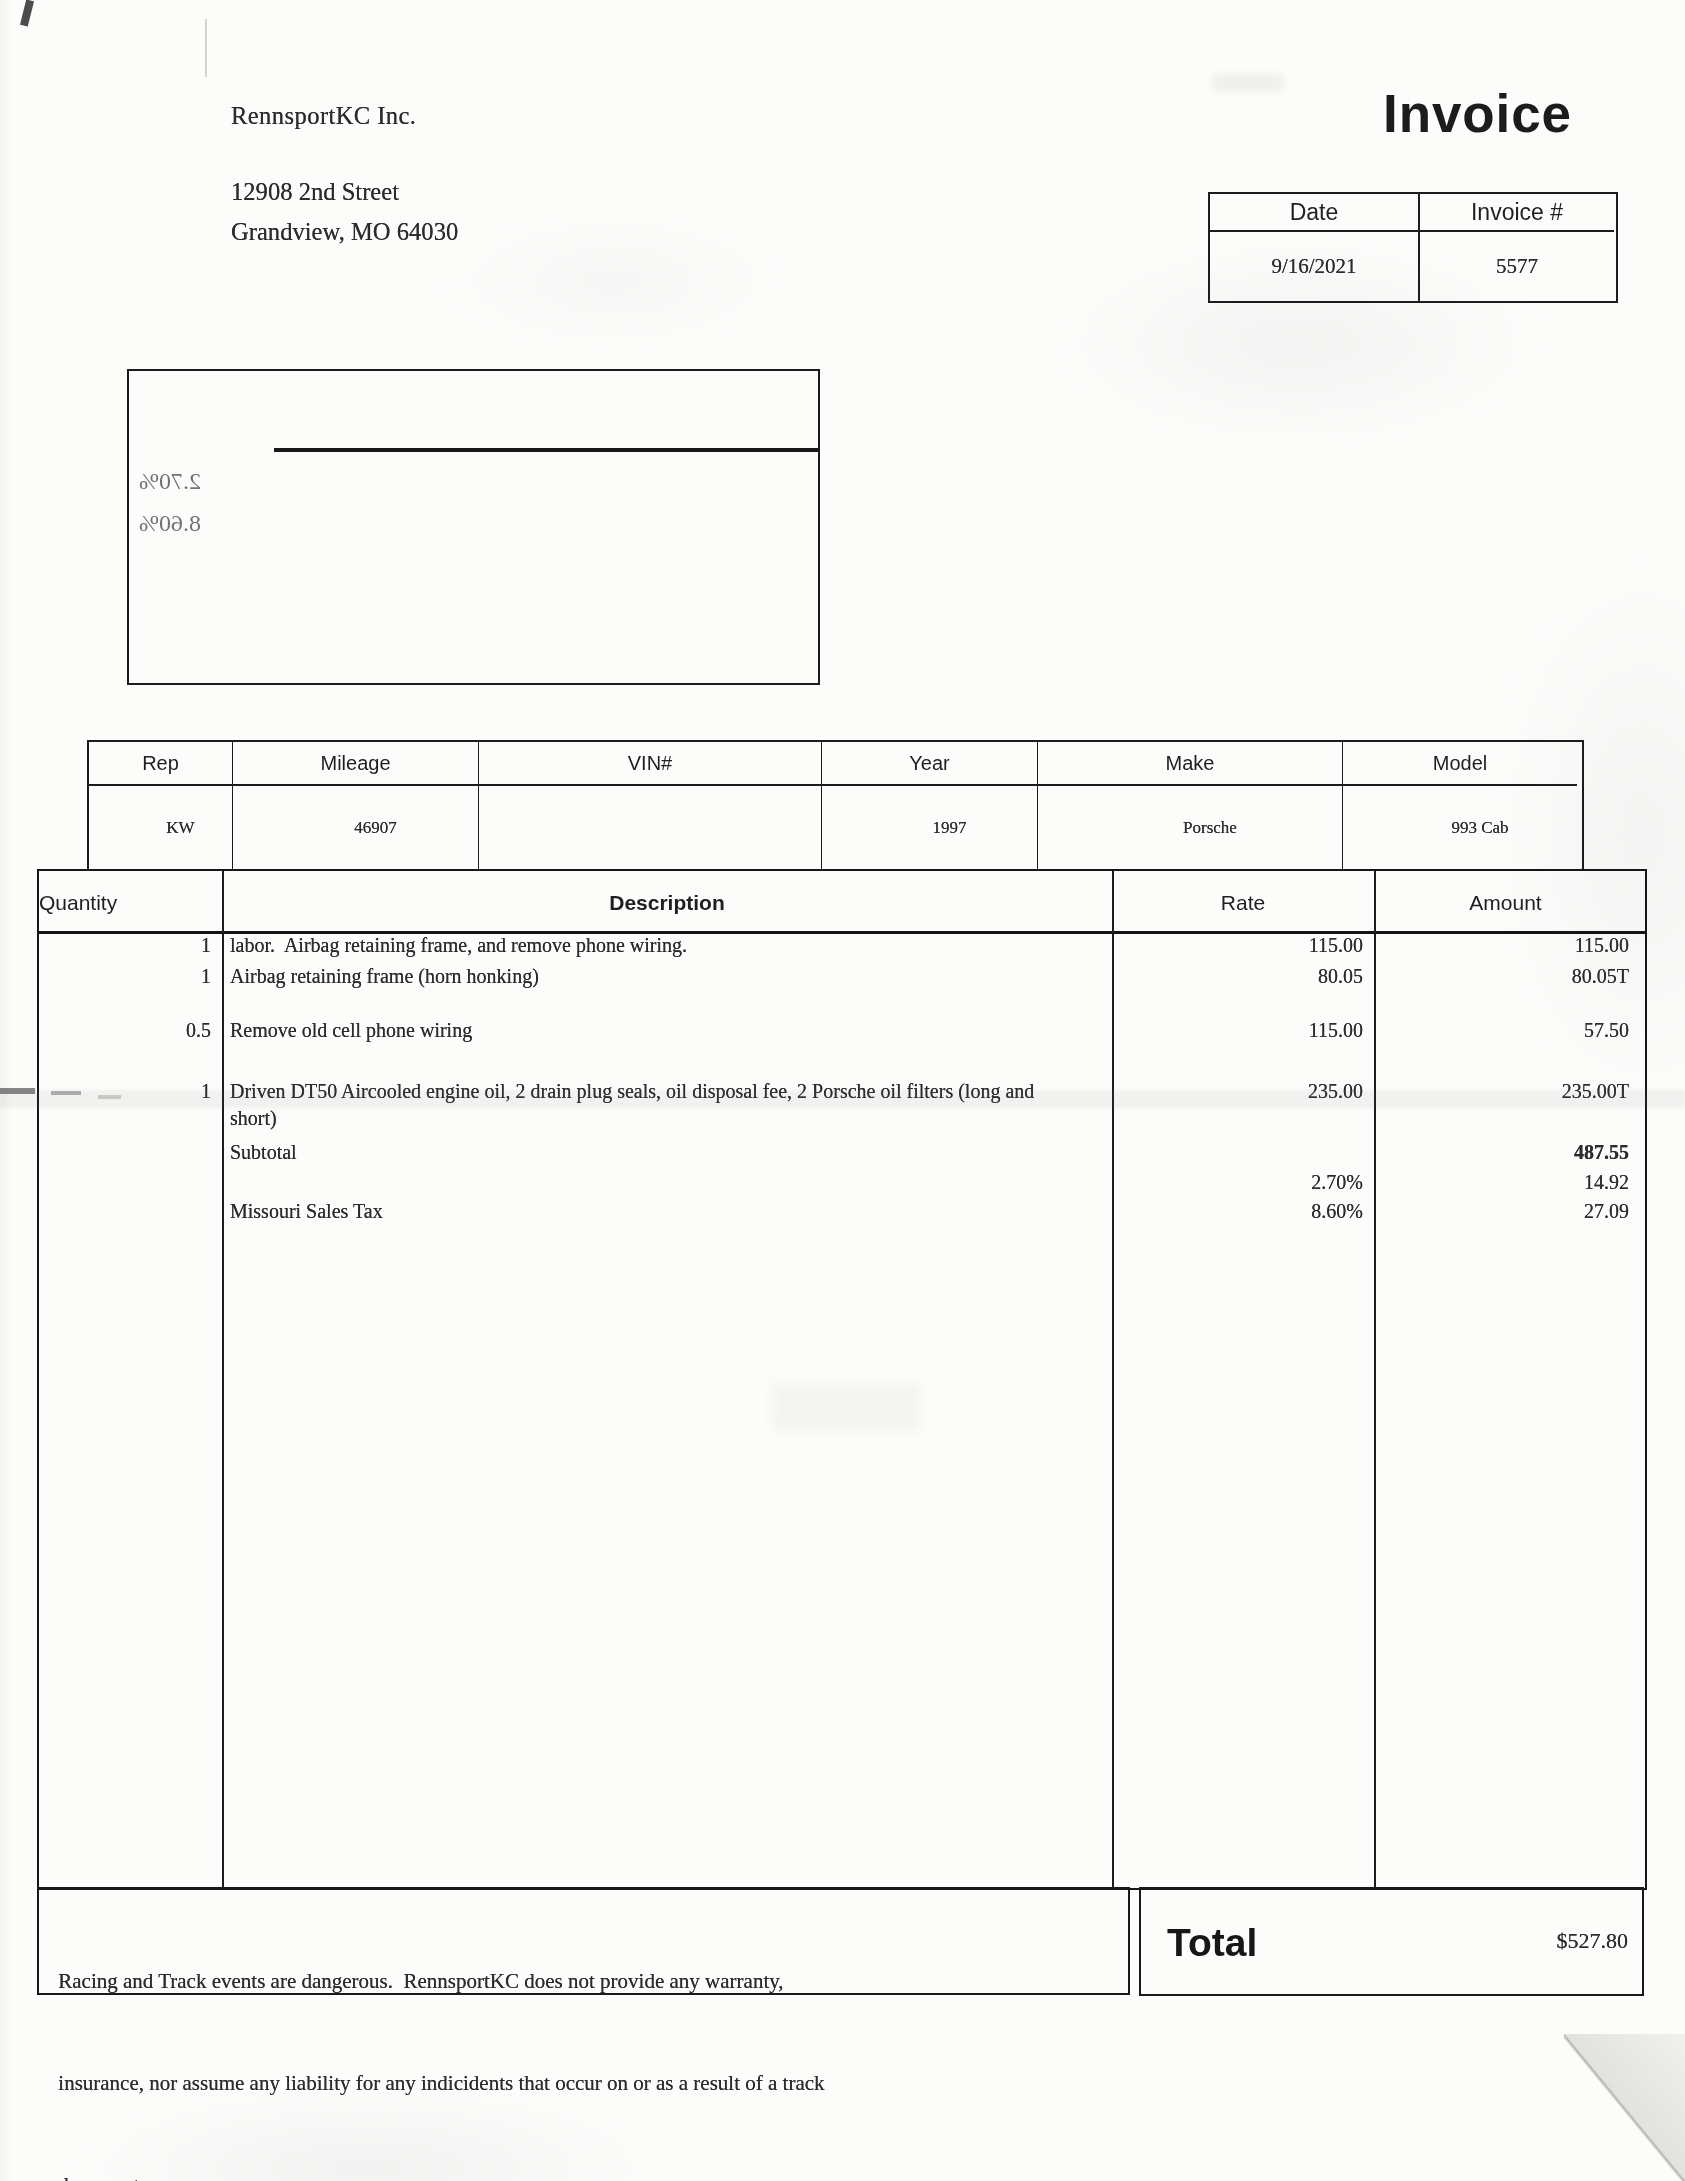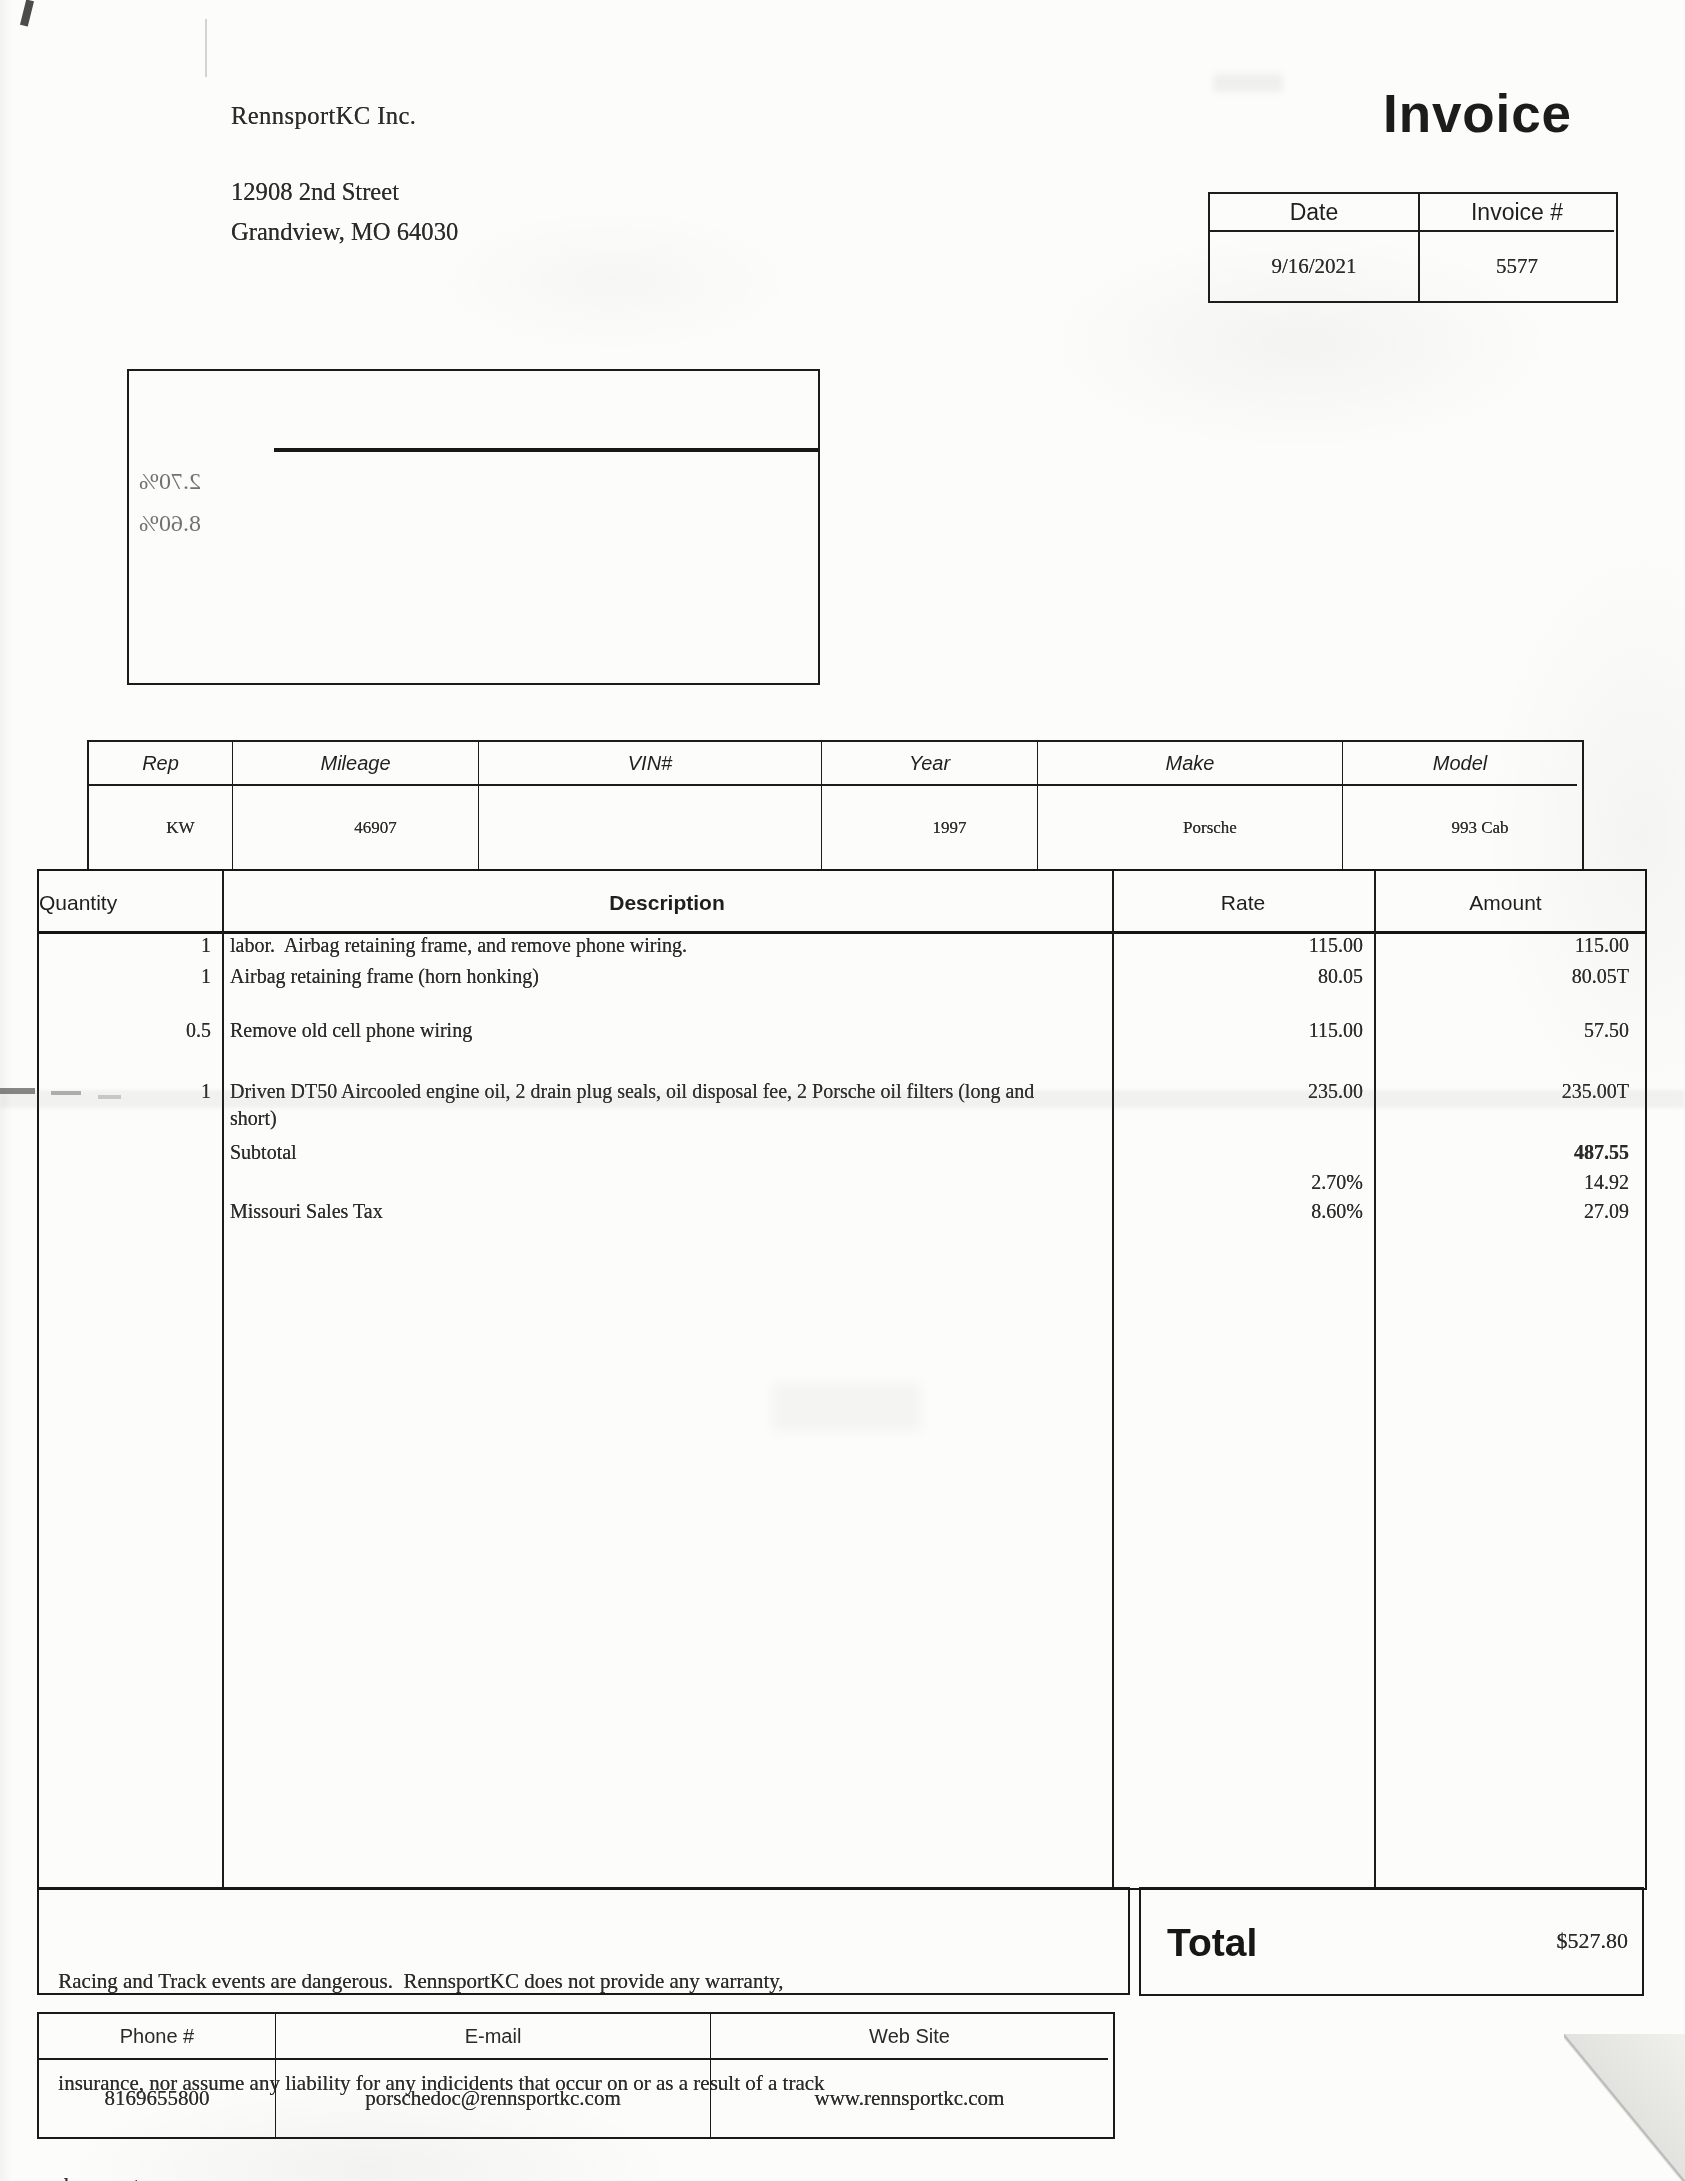--- a/index.html
+++ b/index.html
@@ -33,21 +33,21 @@
 
   
   #bleed-box{left:127px;top:369px;width:689px;height:312px;border:2.6px solid #1b1b1b;}
   #bleed-line{left:274px;top:448px;width:544px;height:3.5px;background:#181818;}
   #bleed-text{left:139px;top:460px;font-size:24px;line-height:42px;color:#4f4f4f;
     transform:scaleX(-1);filter:blur(0.4px);opacity:0.8;}
 
   
   #vehicle-table{left:87px;top:734px;width:1493px;border:2.6px solid #1c1c1c;
     display:grid;grid-template-columns:144px 246px 343px 216px 305px 234px;grid-template-rows:44px 83px;}
-  #vehicle-table .hcell{border-bottom:2.6px solid #1c1c1c;font-size:20px;display:flex;align-items:center;justify-content:center;color:#1f1f1f;font-style:italic;}
+  #vehicle-table .hcell{border-bottom:2.6px solid #1c1c1c;font-size:20px;display:flex;align-items:center;justify-content:center;color:#1f1f1f;}
   #vehicle-table .cell{display:flex;align-items:center;justify-content:center;font-size:17px;padding-left:40px;}
   #vehicle-table .br{border-right:1.8px solid #1c1c1c;}
 
   
   #items-table{left:37px;top:869px;width:1606px;height:1017px;border:2.6px solid #161616;}
   #items-header{left:0;top:0;width:100%;height:54px;border-bottom:3.5px solid #141414;}
   #items-header span{position:absolute;top:14px;font-size:21px;color:#1f1f1f;}
   #h-qty{left:0;width:183px;}
   #h-desc{left:183px;width:890px;text-align:center;font-weight:bold;}
   #h-rate{left:1073px;width:262px;text-align:center;}
@@ -192,28 +192,20 @@
       <div>insurance, nor assume any liability for any indicidents that occur on or as a result of a track</div>
       <div>day event or race.</div>
     </div>
   </div>
 
   <div id="total-box" class="abs">
     <div id="total-label" class="sans">Total</div>
     <div id="total-value" class="serif fuzz">$527.80</div>
   </div>
 
-  <div id="contact-table" class="abs sans">
-    <div class="hcell br">Phone #</div>
-    <div class="hcell br">E-mail</div>
-    <div class="hcell">Web Site</div>
-    <div class="cell br serif fuzz">8169655800</div>
-    <div class="cell br serif fuzz">porschedoc@rennsportkc.com</div>
-    <div class="cell serif fuzz">www.rennsportkc.com</div>
-  </div>
 
   <div id="band" class="artifact"></div>
   <div id="dash1" class="artifact"></div>
   <div id="dash2" class="artifact"></div>
   <div id="dash3" class="artifact"></div>
   <div id="streak" class="artifact"></div>
   <div id="crease" class="artifact"></div>
   <div id="smudge1" class="artifact"></div>
   <div id="smudge2" class="artifact"></div>
   <div id="fold" class="artifact"></div>

